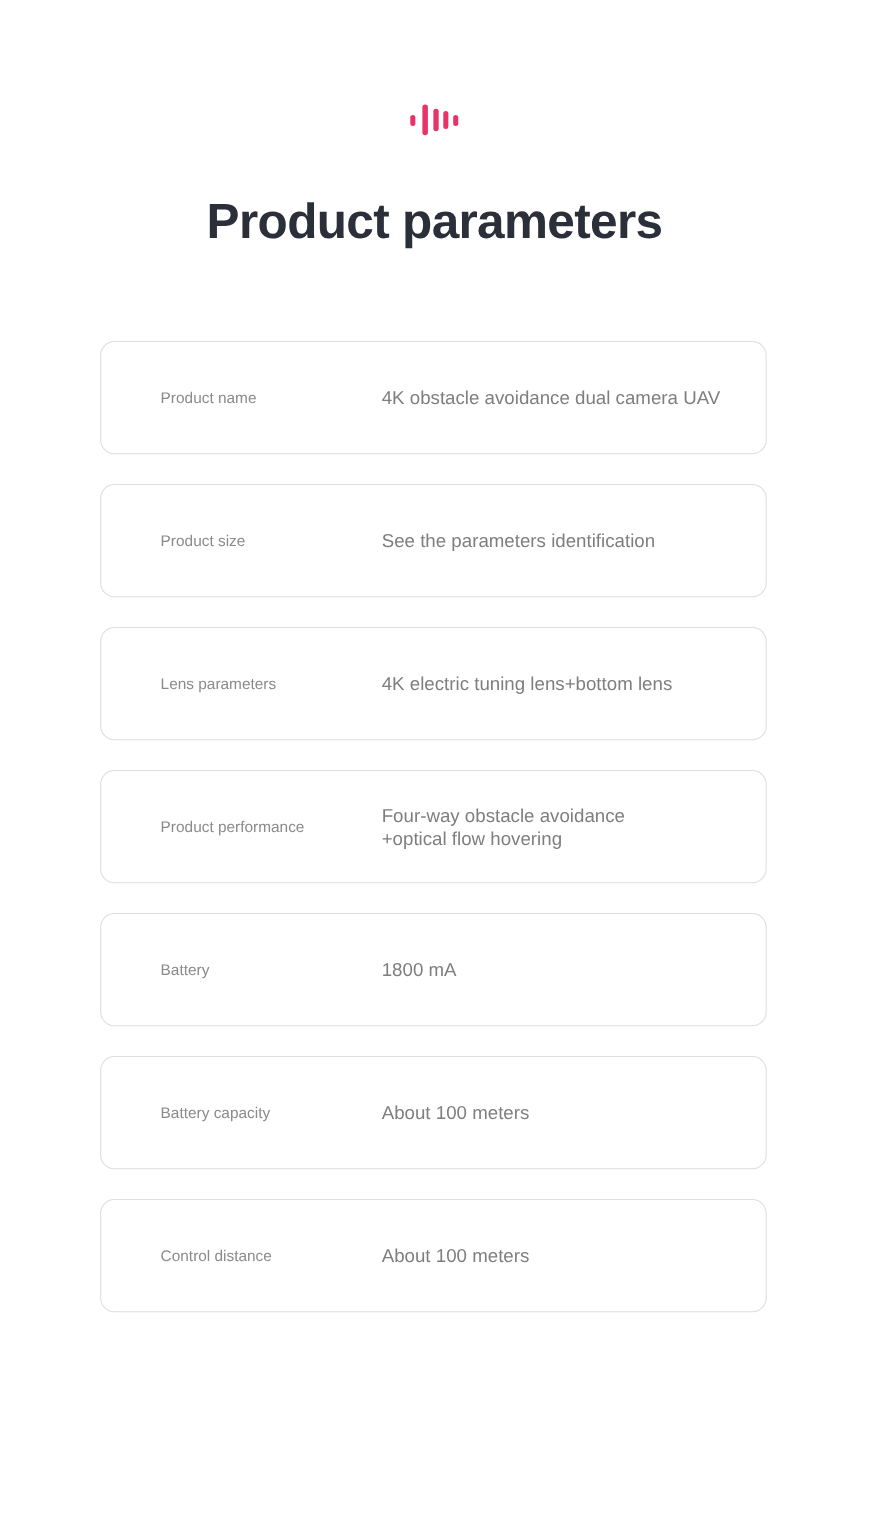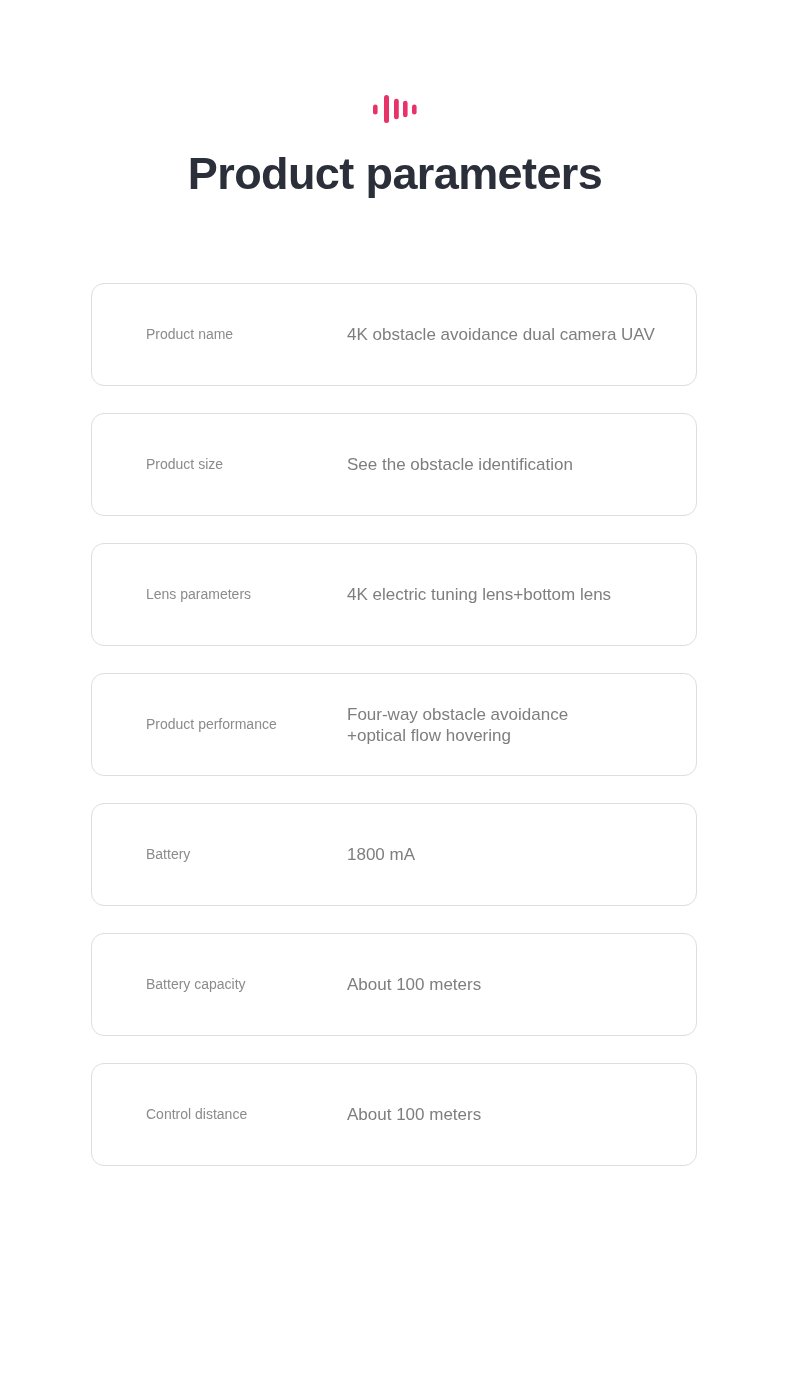--- a/index.html
+++ b/index.html
@@ -27,21 +27,21 @@
   }
 
   .brand-mark {
     display: block;
     margin: 0 auto;
     width: 50px;
     height: 34px;
   }
 
   .page-title {
-    margin-top: 24px;
+    margin-top: 51px;
     font-size: 45px;
     font-weight: 700;
     letter-spacing: -0.6px;
     color: #2b2f3a;
     line-height: 1.05;
   }
 
   
   .spec-list {
     margin-top: 86px;
@@ -103,21 +103,21 @@
 
   <div class="spec-list">
 
     <div class="spec-row">
       <div class="spec-label">Product name</div>
       <div class="spec-value">4K obstacle avoidance dual camera UAV</div>
     </div>
 
     <div class="spec-row">
       <div class="spec-label">Product size</div>
-      <div class="spec-value">See the obstacle identification</div>
+      <div class="spec-value">See the parameters identification</div>
     </div>
 
     <div class="spec-row">
       <div class="spec-label">Lens parameters</div>
       <div class="spec-value">4K electric tuning lens+bottom lens</div>
     </div>
 
     <div class="spec-row">
       <div class="spec-label">Product performance</div>
       <div class="spec-value">Four-way obstacle avoidance

